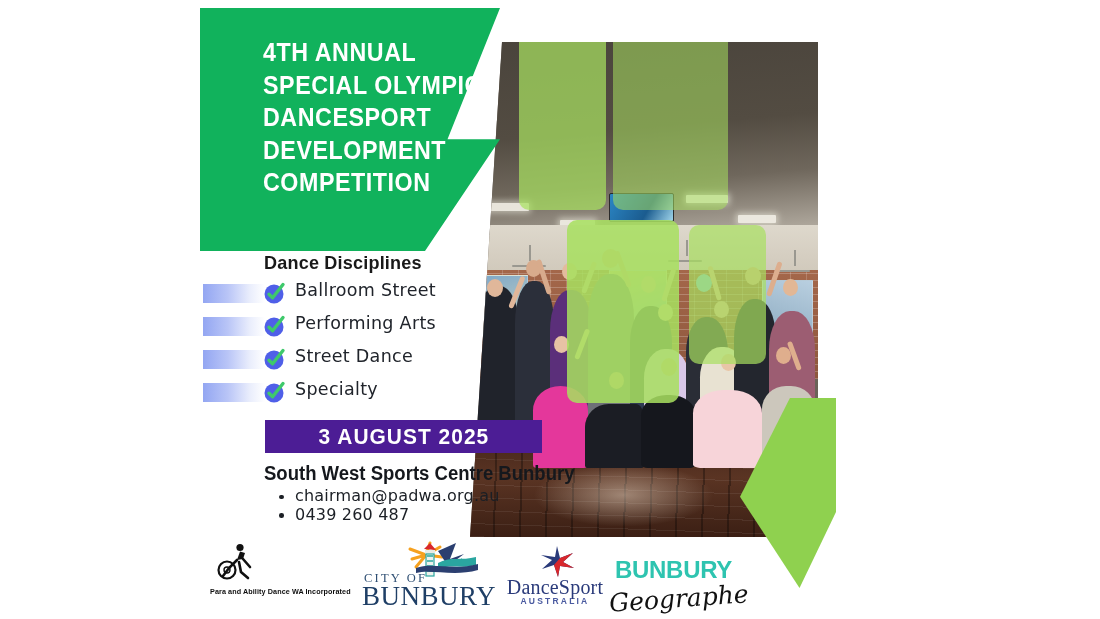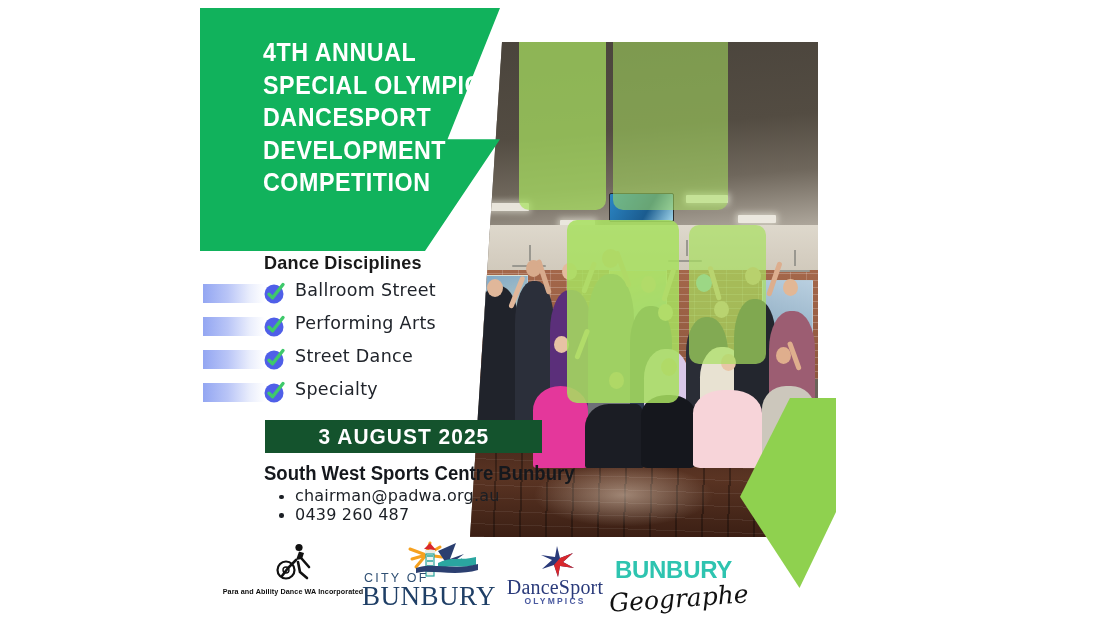--- a/index.html
+++ b/index.html
@@ -94,21 +94,21 @@
   .disc-check{position:absolute;left:60px;top:0;width:24px;height:24px;}
   .disc-label{
     position:absolute;left:92px;top:-1px;
     font-size:17.5px;color:#20242b;letter-spacing:.3px;
     font-family:"DejaVu Sans", sans-serif;
   }
 
   
   .date-banner{
     position:absolute;left:265px;top:420px;width:277px;height:33px;
-    background:#14532d;
+    background:#4c1d95;
     display:flex;align-items:center;justify-content:center;
   }
   .date-banner span{
     color:#ffffff;font-weight:700;font-size:22px;letter-spacing:1.1px;
     font-family:"Liberation Sans Narrow","Liberation Sans", sans-serif;
     transform:scaleX(.95);
   }
 
   .venue{
     position:absolute;left:264px;top:462px;
@@ -124,27 +124,27 @@
   }
   .contact li::before{
     content:"";position:absolute;left:2px;top:7.5px;width:4.5px;height:4.5px;
     border-radius:50%;background:#1b1f25;
   }
 
   
   .logos{position:absolute;left:0;top:540px;width:1100px;height:79px;}
   .logo{position:absolute;}
 
-  .l-padwa{left:210px;top:2px;width:150px;text-align:center;margin-left:8px;}
+  .l-padwa{left:210px;top:2px;width:150px;text-align:left;}
   .l-padwa .cap{
     font-size:7.2px;font-weight:700;color:#0d0d0d;letter-spacing:.1px;margin-top:1px;
     font-family:"Liberation Sans", sans-serif;white-space:nowrap;
   }
   .l-bunbury{left:358px;top:1px;width:140px;}
-  .cob-city{font-family:Liberation Sans, sans-serif;font-size:12.5px;color:#2f4f73;
+  .cob-city{font-family:Liberation Serif, serif;font-size:12.5px;color:#2f4f73;
      letter-spacing:2.2px;position:absolute;left:6px;top:30px;}
   .cob-name{font-family:"Liberation Serif", serif;font-size:27px;color:#1f3f66;
      letter-spacing:.5px;position:absolute;left:4px;top:40px;font-weight:400;}
   .l-ds{left:490px;top:4px;width:130px;text-align:center;}
   .ds-name{font-family:"Liberation Serif", serif;font-size:20px;color:#2a3a7a;
      letter-spacing:.2px;margin-top:-2px;}
   .ds-sub{font-family:"Liberation Sans", sans-serif;font-size:8.5px;color:#4a5aa0;
      letter-spacing:2.2px;font-weight:700;margin-top:-3px;}
   .l-bg{left:615px;top:16px;width:190px;}
   .bg-bold{font-family:"Liberation Sans", sans-serif;font-weight:700;font-size:24px;
@@ -345,21 +345,21 @@
       <div class="cob-city">CITY OF</div>
       <div class="cob-name">BUNBURY</div>
     </div>
 
     <div class="logo l-ds">
       <svg width="56" height="34" viewBox="0 0 56 34" style="display:block;margin:0 auto;">
         <path d="M30 2 L33 14 L46 9 L36 18 L47 24 L33 22 L31 33 L27 21 L15 25 L25 16 L14 11 L28 13 Z" fill="#2a3a7a"></path>
         <path d="M33 14 L46 9 L36 18 L47 24 L33 22 L31 33 L27 21 Z" fill="#d8272c"></path>
       </svg>
       <div class="ds-name">DanceSport</div>
-      <div class="ds-sub">OLYMPICS</div>
+      <div class="ds-sub">AUSTRALIA</div>
     </div>
 
     <div class="logo l-bg">
       <span class="bg-bold">BUNBURY</span><span class="bg-script">Geographe</span>
     </div>
   </div>
 
 </div>
 
 </body></html>

